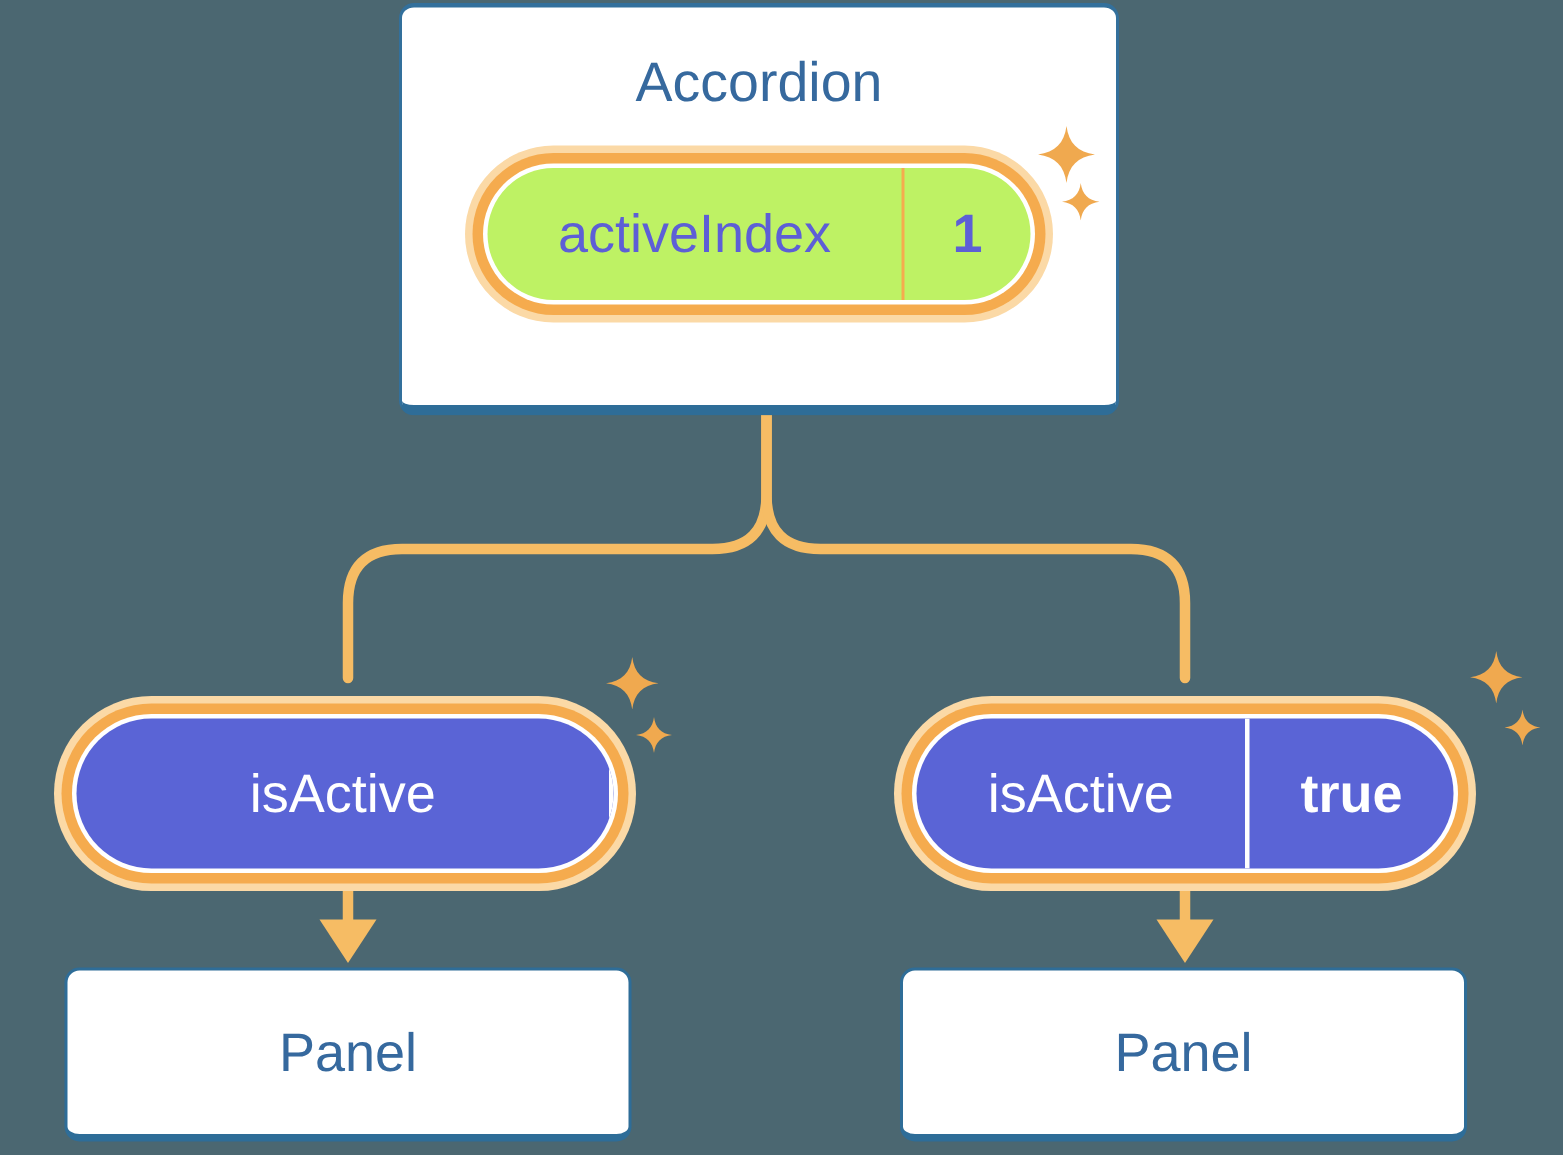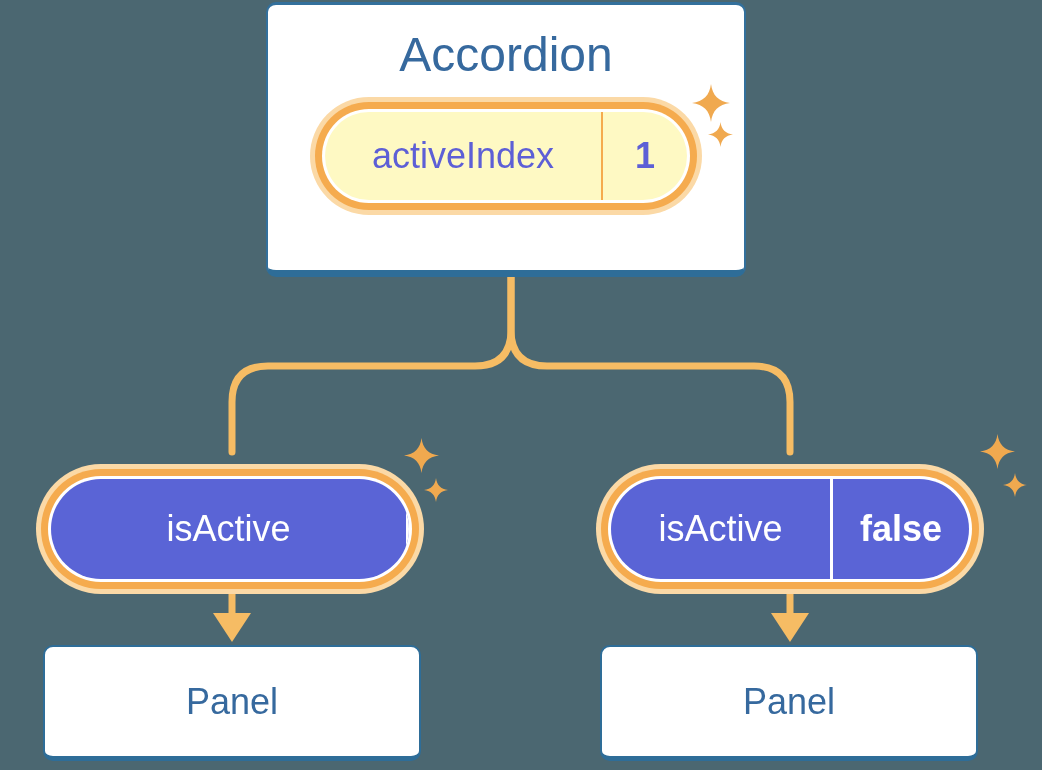--- a/index.html
+++ b/index.html
@@ -19,41 +19,41 @@
     border-radius:10px;
     box-sizing:border-box;
     display:flex; flex-direction:column; align-items:center;
   }
   .accordion-card {
     left:266px; top:2px; width:480px; height:275px;
     border:2px solid #33709C;
     border-top-width:3px;
     border-bottom:7px solid #2E6D98;
   }
-  .card-title { color:#36699E; font-size:48px; font-weight:500; margin-top:28px; line-height:44px; }
+  .card-title { color:#36699E; font-size:37px; font-weight:500; margin-top:28px; line-height:44px; }
   .panel-card {
     top:645px; width:378px; height:116px;
     border:2px solid #2E6D98; border-bottom-width:5px;
     justify-content:center;
   }
   .panel-left  { left:43px; }
   .panel-right { left:600px; }
   .panel-title { color:#36699E; font-size:36px; font-weight:500; }
 
   
   .pill-halo { background:#FBD9A6; border-radius:999px; padding:5px;margin-top:12px; }
   .pill-ring { background:#F5AB4E; border-radius:999px; padding:7px; }
   .pill-gap  { background:#FFFFFF; border-radius:999px; padding:3px; }
   .pill-body { border-radius:999px; display:flex; align-items:stretch; overflow:hidden; }
   .pill-label { flex:1; display:flex; align-items:center; justify-content:center; font-size:36px; padding:0 14px; }
   .pill-divider { width:3px; }
   .pill-value { display:flex; align-items:center; justify-content:center; font-size:36px; font-weight:700; }
 
   .state-pill { margin-top:20px; }
-  .state-pill .pill-body { background:#fef9c3; width:362px; height:88px; }
+  .state-pill .pill-body { background:#bef264; width:362px; height:88px; }
   .state-pill .pill-label { color:#5D5FD6; }
   .state-pill .pill-divider { background:#F5AB4E; width:2px; }
   .state-pill .pill-value { color:#5D5FD6; width:84px; }
 
   .prop-pill { position:absolute; top:452px; }
   .prop-pill .pill-body { background:#5A64D6; width:358px; height:100px; }
   .prop-pill .pill-label { color:#FFFFFF; }
   .prop-pill .pill-divider { background:#FFFFFF; }
   .prop-pill .pill-value { color:#FFFFFF; }
   .pill-left  { left:36px; }
@@ -106,21 +106,21 @@
       </div>
     </div>
   </div>
 
   <div class="pill-halo prop-pill pill-right">
     <div class="pill-ring">
       <div class="pill-gap">
         <div class="pill-body">
           <div class="pill-label">isActive</div>
           <div class="pill-divider"></div>
-          <div class="pill-value">false</div>
+          <div class="pill-value">true</div>
         </div>
       </div>
     </div>
   </div>
 
   <div class="card panel-card panel-left">
     <div class="panel-title">Panel</div>
   </div>
   <div class="card panel-card panel-right">
     <div class="panel-title">Panel</div>

